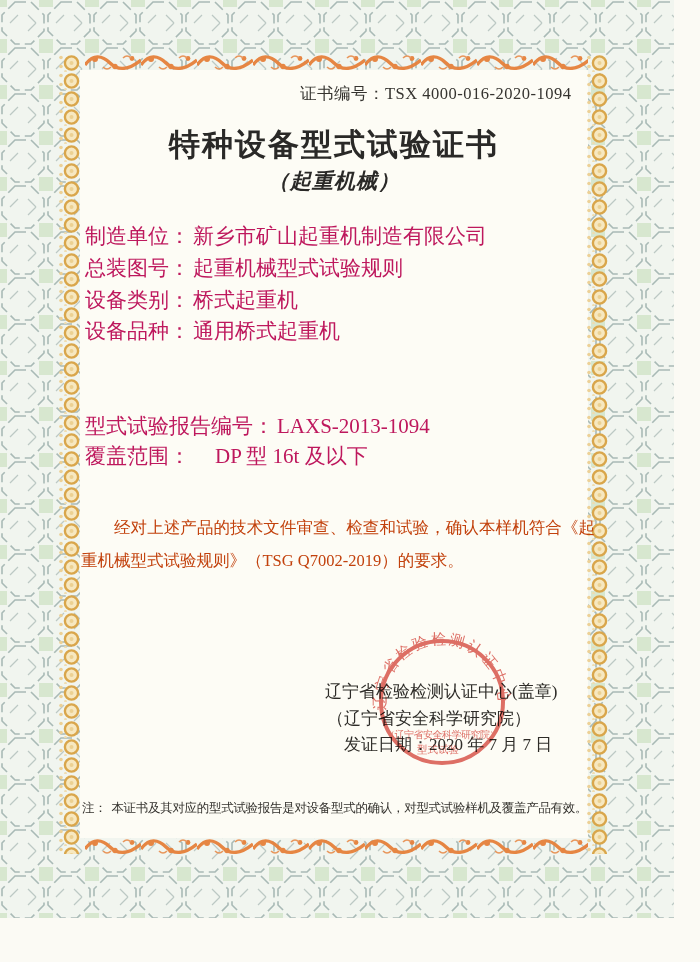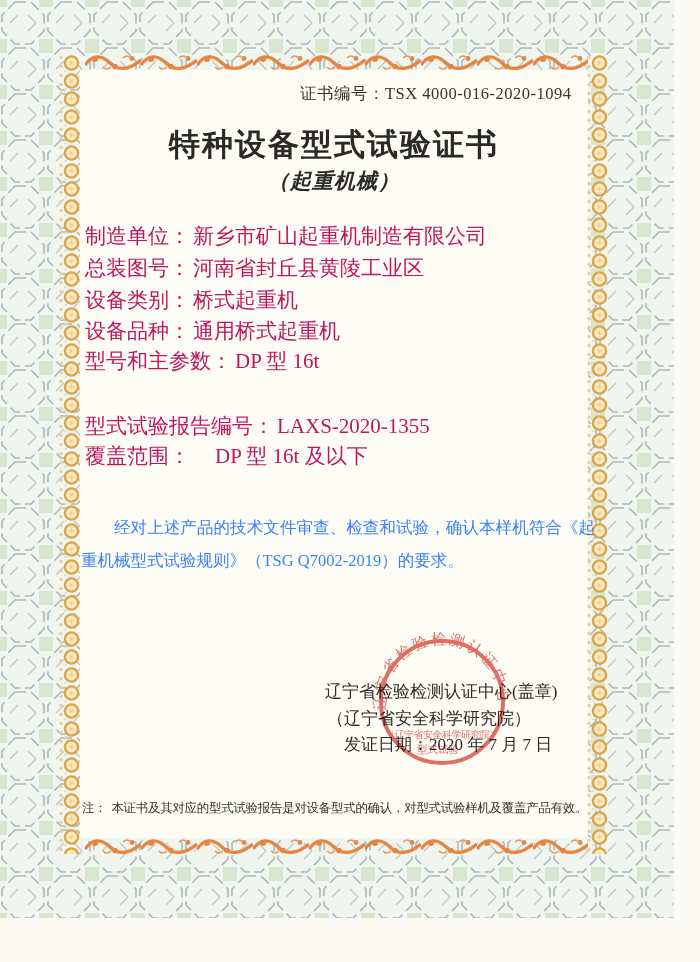--- a/index.html
+++ b/index.html
@@ -33,21 +33,21 @@
     text-align:center;font-family:"Liberation Sans","DejaVu Sans",sans-serif;
     font-size:21px;font-weight:bold;letter-spacing:1px;color:#2a2927;font-style:italic;
   }
   .field{
     position:absolute;left:85px;white-space:nowrap;
     font-size:21px;color:#be185d;
   }
   .field .lab{margin-right:3px;}
   .statement{
     position:absolute;left:81px;top:512px;width:514px;margin:0;
-    font-size:16.5px;line-height:32.5px;text-indent:33px;color:#3b82f6;
+    font-size:16.5px;line-height:32.5px;text-indent:33px;color:#c2410c;
     text-align:justify;
   }
   .sig{
     position:absolute;white-space:nowrap;font-size:17px;color:#2e2c28;
   }
   .note{
     position:absolute;left:82px;top:800px;white-space:nowrap;
     font-size:12.5px;letter-spacing:-0.3px;color:#33312d;
   }
   .note .lab{margin-right:5px;}
@@ -113,33 +113,30 @@
     <span>证书编号：</span><span>TSX 4000-016-2020-1094</span>
   </div>
 
   <h1 class="title">特种设备型式试验证书</h1>
   <h2 class="subtitle">（起重机械）</h2>
 
   <div class="field" style="top:222px">
     <span class="lab">制造单位：</span><span>新乡市矿山起重机制造有限公司</span>
   </div>
   <div class="field" style="top:254px">
-    <span class="lab">总装图号：</span><span>河南省封丘县黄陵工业区</span>
+    <span class="lab">总装图号：</span><span>起重机械型式试验规则</span>
   </div>
   <div class="field" style="top:317px">
     <span class="lab">设备品种：</span><span>通用桥式起重机</span>
   </div>
   <div class="field" style="top:286px">
     <span class="lab">设备类别：</span><span>桥式起重机</span>
   </div>
-  <div class="field" style="top:347px">
-    <span class="lab">型号和主参数：</span><span>DP 型 16t</span>
-  </div>
   <div class="field" style="top:412px">
-    <span class="lab">型式试验报告编号：</span><span>LAXS-2020-1355</span>
+    <span class="lab">型式试验报告编号：</span><span>LAXS-2013-1094</span>
   </div>
   <div class="field" style="top:442px">
     <span class="lab" style="margin-right:25px">覆盖范围：</span><span>DP 型 16t 及以下</span>
   </div>
 
   <p class="statement">经对上述产品的技术文件审查、检查和试验，确认本样机符合《起重机械型式试验规则》（TSG Q7002-2019）的要求。</p>
 
   <div class="sig" style="left:325px;top:680px">辽宁省检验检测认证中心(盖章)</div>
   <div class="sig" style="left:327px;top:707px">（辽宁省安全科学研究院）</div>
   <div class="sig" style="left:344px;top:733px">发证日期：2020 年 7 月 7 日</div>

